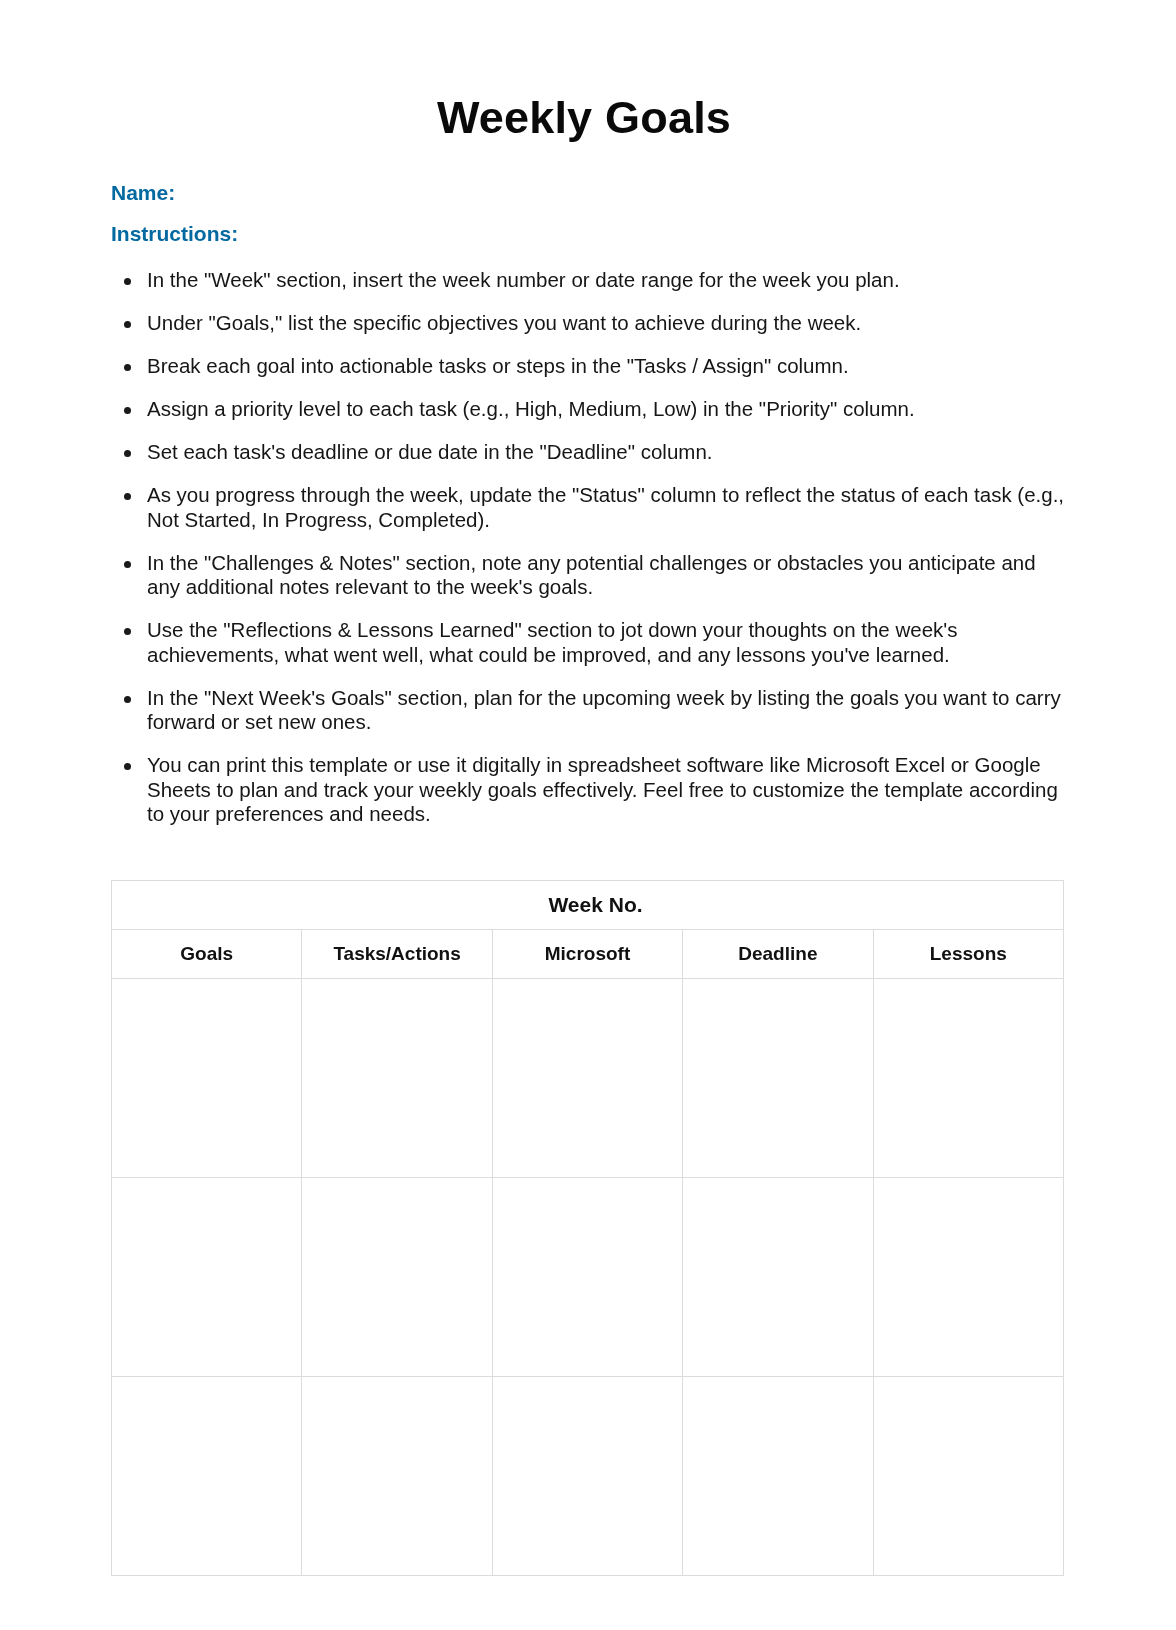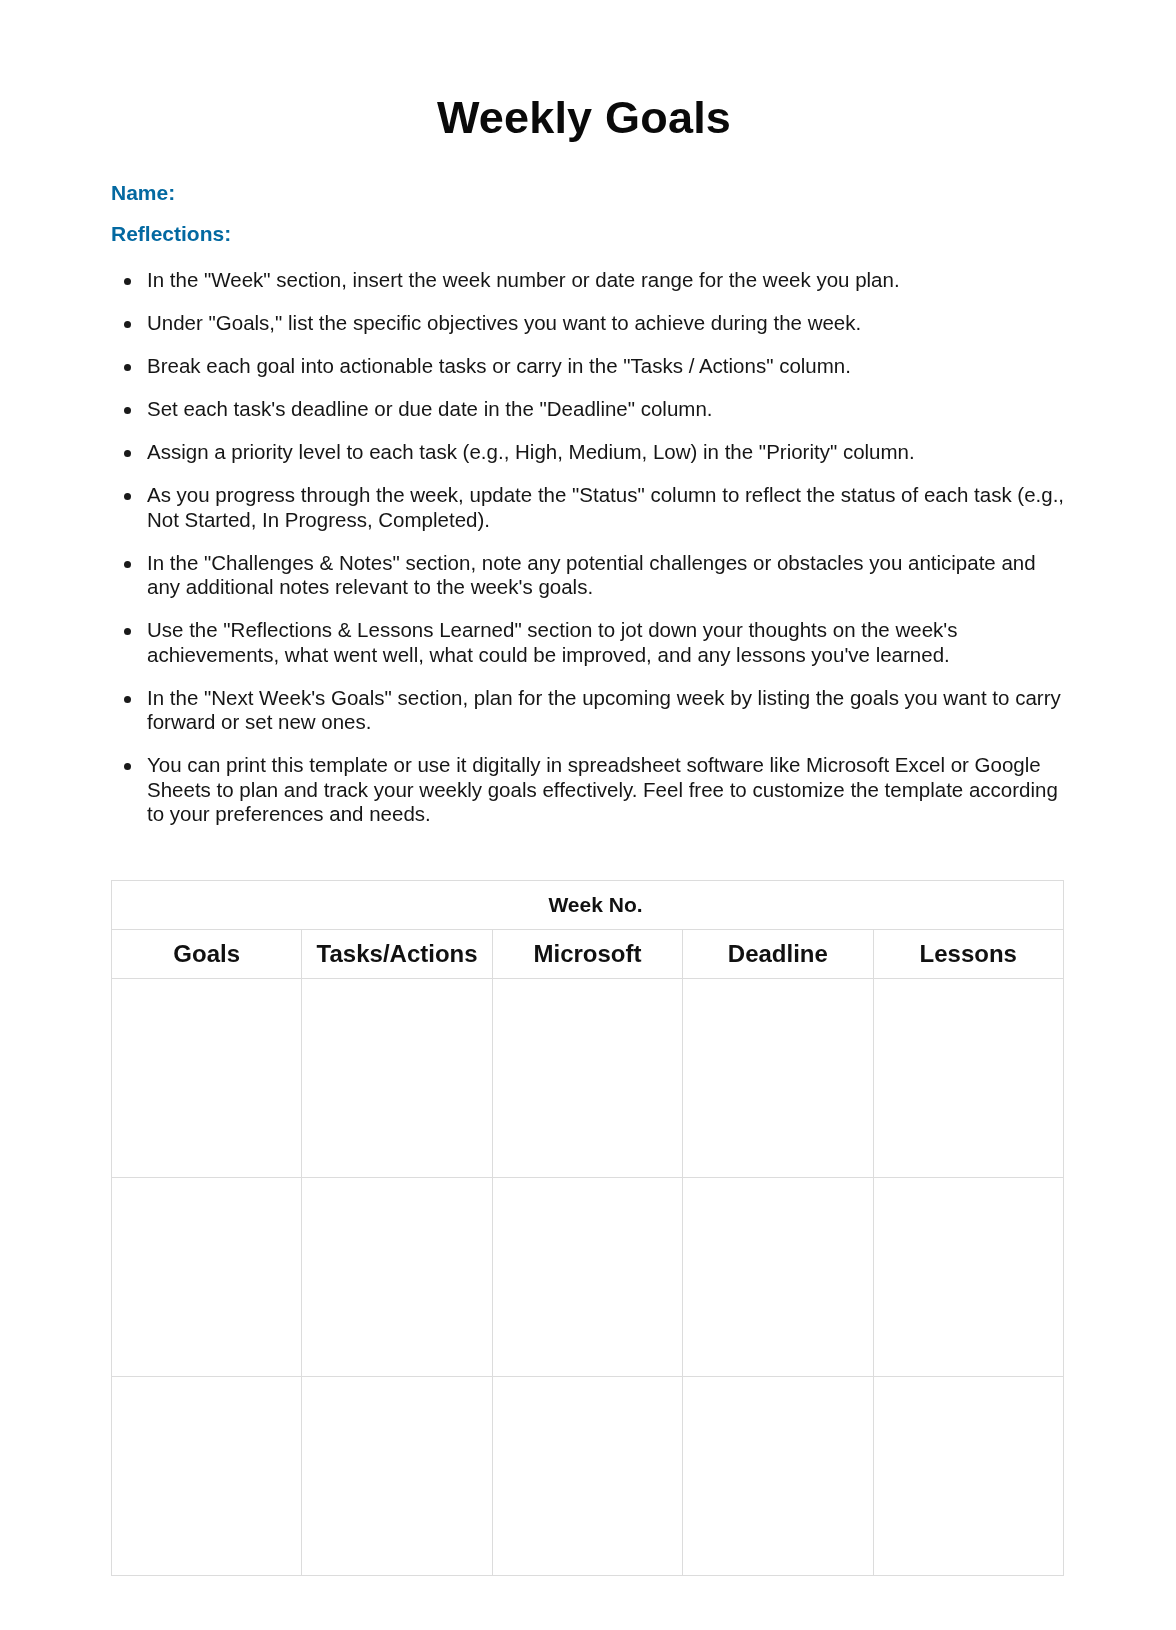--- a/index.html
+++ b/index.html
@@ -84,45 +84,45 @@
     .goals-table .week-row td {
       height: 48px;
       font-size: 21px;
       font-weight: bold;
       text-align: center;
       padding-left: 16px;
       color: #111;
     }
     .goals-table .header-row th {
       height: 48px;
-      font-size: 24px;
+      font-size: 19px;
       font-weight: bold;
       text-align: center;
       color: #111;
     }
     .goals-table .body-row td {
       height: 198px;
     }
   </style>
 </head>
 <body>
 
 <div class="page">
 
   <h1 class="title">Weekly Goals</h1>
 
   <p class="label name">Name:</p>
-  <p class="label instructions">Reflections:</p>
+  <p class="label instructions">Instructions:</p>
 
   <ul class="instructions-list">
     <li><span class="bullet"></span><span>In the "Week" section, insert the week number or date range for the week you plan.</span></li>
     <li><span class="bullet"></span><span>Under "Goals," list the specific objectives you want to achieve during the week.</span></li>
-    <li><span class="bullet"></span><span>Break each goal into actionable tasks or carry in the "Tasks / Actions" column.</span></li>
+    <li><span class="bullet"></span><span>Break each goal into actionable tasks or steps in the "Tasks / Assign" column.</span></li>
+    <li><span class="bullet"></span><span>Assign a priority level to each task (e.g., High, Medium, Low) in the "Priority" column.</span></li>
     <li><span class="bullet"></span><span>Set each task's deadline or due date in the "Deadline" column.</span></li>
-    <li><span class="bullet"></span><span>Assign a priority level to each task (e.g., High, Medium, Low) in the "Priority" column.</span></li>
     <li><span class="bullet"></span><span>As you progress through the week, update the "Status" column to reflect the status of each task (e.g., Not Started, In Progress, Completed).</span></li>
     <li><span class="bullet"></span><span>In the "Challenges &amp; Notes" section, note any potential challenges or obstacles you anticipate and any additional notes relevant to the week's goals.</span></li>
     <li><span class="bullet"></span><span>Use the "Reflections &amp; Lessons Learned" section to jot down your thoughts on the week's achievements, what went well, what could be improved, and any lessons you've learned.</span></li>
     <li><span class="bullet"></span><span>In the "Next Week's Goals" section, plan for the upcoming week by listing the goals you want to carry forward or set new ones.</span></li>
     <li><span class="bullet"></span><span>You can print this template or use it digitally in spreadsheet software like Microsoft Excel or Google Sheets to plan and track your weekly goals effectively. Feel free to customize the template according to your preferences and needs.</span></li>
   </ul>
 
   <table class="goals-table">
     <colgroup>
       <col style="width:20%">

